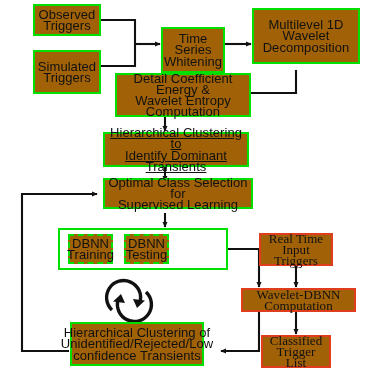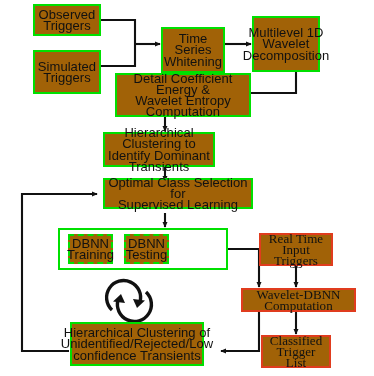--- a/index.html
+++ b/index.html
@@ -97,29 +97,29 @@
 
   <div class="node green" style="left:33px;  top:4px;   width:68px;  height:32px;">Observed
 Triggers</div>
 
   <div class="node green" style="left:33px;  top:50px;  width:68px;  height:44px;">Simulated
 Triggers</div>
 
   <div class="node green" style="left:161px; top:27px;  width:64px;  height:46px;">Time Series
 Whitening</div>
 
-  <div class="node green" style="left:252px; top:16px;  width:68px;  height:56px;">Multilevel 1D
+  <div class="node green" style="left:252px; top:8px;  width:108px;  height:56px;">Multilevel 1D
 Wavelet
 Decomposition</div>
 
   <div class="node green" style="left:115px; top:73px;  width:136px; height:44px;">Detail  Coefficient Energy &amp;
 Wavelet Entropy
 Computation</div>
 
-  <div class="node green" style="left:103px; top:132px; width:112px; height:35px;">Hierarchical Clustering to
+  <div class="node green" style="left:103px; top:132px; width:146px; height:35px;text-decoration:underline;">Hierarchical Clustering to
 Identify Dominant Transients</div>
 
   <div class="node green" style="left:103px; top:178px; width:150px; height:31px;">Optimal Class Selection for
 Supervised Learning</div>
 
   <div class="wrap-dbnn" style="left:58px; top:228px; width:170px; height:42px;"></div>
 
   <div class="node dashed" style="left:68px;  top:234px; width:45px; height:30px;">DBNN
 Training</div>
 

